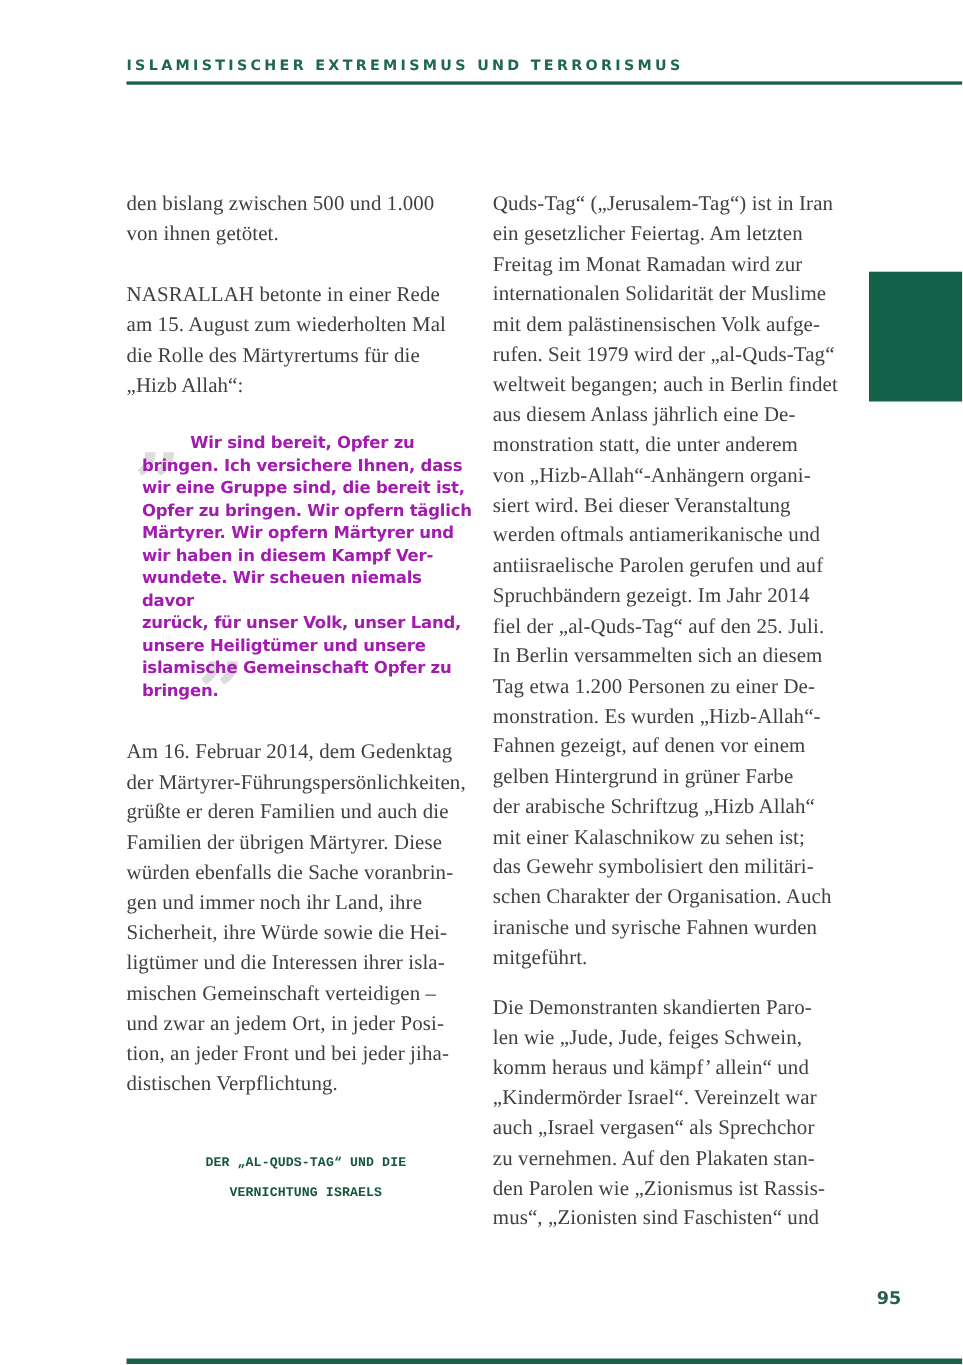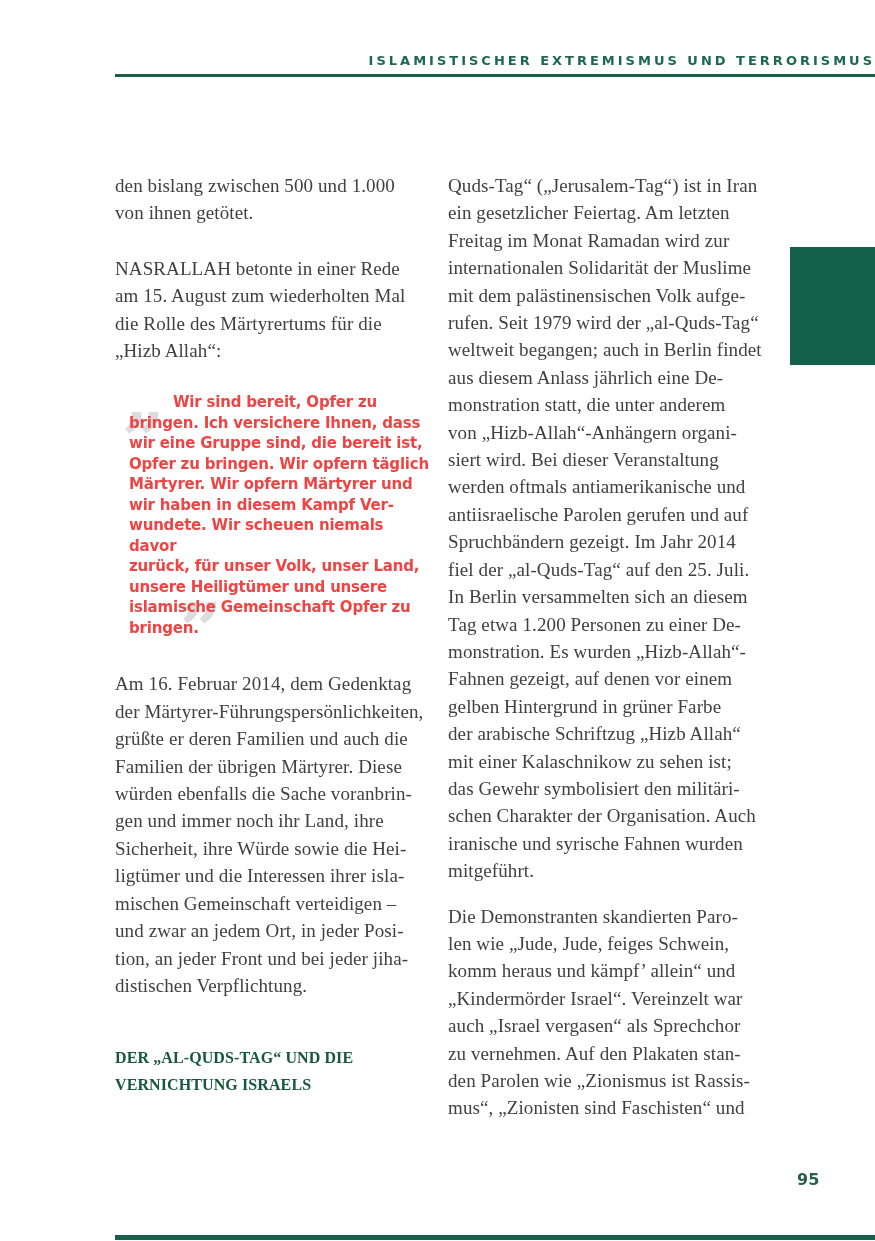--- a/index.html
+++ b/index.html
@@ -14,21 +14,21 @@
     background: #ffffff;
     overflow: hidden;
     font-family: "Liberation Serif", serif;
   }
   
   .header-title {
     position: absolute;
     top: 53px;
     left: 115px;
     right: 0;
-    text-align: right;
+    text-align: left;
     font-family: "DejaVu Sans", sans-serif;
     font-weight: bold;
     font-size: 13px;
     letter-spacing: 3px;
     color: #1e6751;
   }
   .header-rule {
     position: absolute;
     top: 74px;
     left: 115px;
@@ -81,34 +81,35 @@
   .qmark.open  { left: -6px; top: 6px; }
   .qmark.close { left: 52px; top: 196px; }
   .quote-text {
     position: relative;
     z-index: 1;
     font-family: "DejaVu Sans", sans-serif;
     font-weight: bold;
     font-size: 15px;
     line-height: 20.5px;
     letter-spacing: -0.2px;
-    color: #ef4444;
+    color: #a21caf;
     white-space: pre-line;
     text-indent: 44px;
   }
   
   .section-heading {
     margin: 45px 0 5px 0;
-    font-family: Liberation Serif, serif;
-    font-weight: bold;
-    font-size: 16px;
+    font-family: Liberation Mono, monospace;
+    font-weight: bold;
+    font-size: 12px;
     line-height: 27px;
     color: #17573b;
     white-space: pre-line;
     letter-spacing: 0.1px;
+    text-align: center;
   }
   
   .page-number {
     position: absolute;
     top: 1170px;
     left: 797px;
     font-family: "DejaVu Sans", sans-serif;
     font-weight: bold;
     font-size: 16px;
     color: #24604b;

